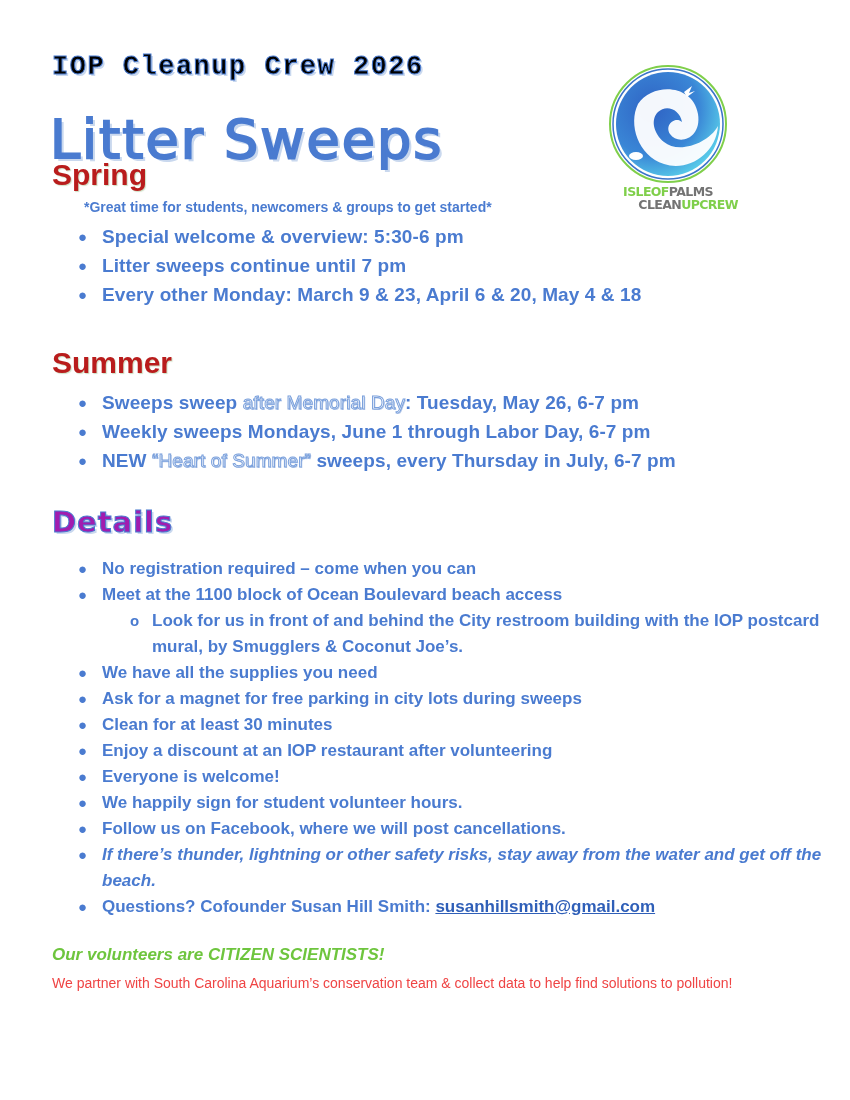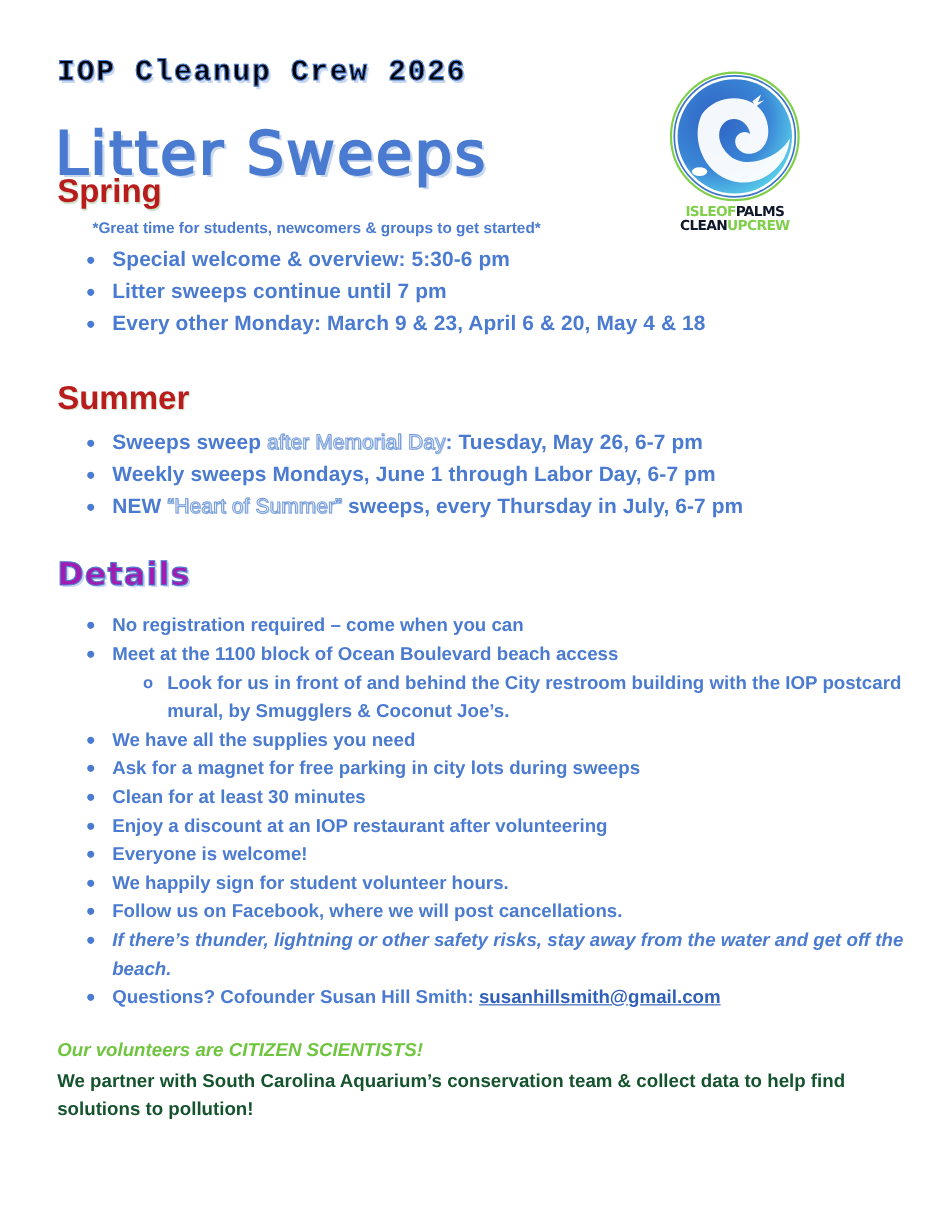--- a/index.html
+++ b/index.html
@@ -54,33 +54,33 @@
     .sub-item { padding-left: 100px !important; }
     .sub-item .bullet { left: 78px !important; font-size: 14px; }
     .italic { font-style: italic; }
     .link { text-decoration: underline; color: #2f5fb8; }
     .citizen {
       position: absolute; left: 52px; top: 945px;
       font-weight: bold; font-style: italic; font-size: 17px; color: #6ec53e;
     }
     .partner {
       position: absolute; left: 52px; top: 970px; width: 770px;
-      font-weight: bold; font-size: 17px; line-height: 26px; color: #14532d;
+      font-weight: normal; font-size: 14px; line-height: 26px; color: #ef4444;
     }
     .logo { position: absolute; left: 598px; top: 64px; width: 140px; height: 160px; }
     .logo-text1 {
       position: absolute; left: 0; top: 121px; width: 140px; text-align: center;
       font-family: "DejaVu Sans", sans-serif; font-weight: 900; font-size: 12.5px; letter-spacing: -0.6px; line-height: 13px;
     }
     .logo-text2 {
-      position: absolute; left: 0; top: 134px; width: 140px; text-align: center;
+      position: absolute; left: 0; top: 134px; width: 140px; text-align: right;
       font-family: "DejaVu Sans", sans-serif; font-weight: 900; font-size: 12.5px; letter-spacing: -0.6px; line-height: 13px;
     }
     .g { color: #7fcf4a; }
-    .b { color: #0f172a; }
+    .b { color: #737373; }
   </style>
 </head>
 <body>
 
 <div class="title-line1">IOP Cleanup Crew 2026</div>
 <div class="title-line2">Litter Sweeps</div>
 
 <div class="logo">
   <svg width="140" height="120" viewBox="0 0 140 120">
     <defs>

